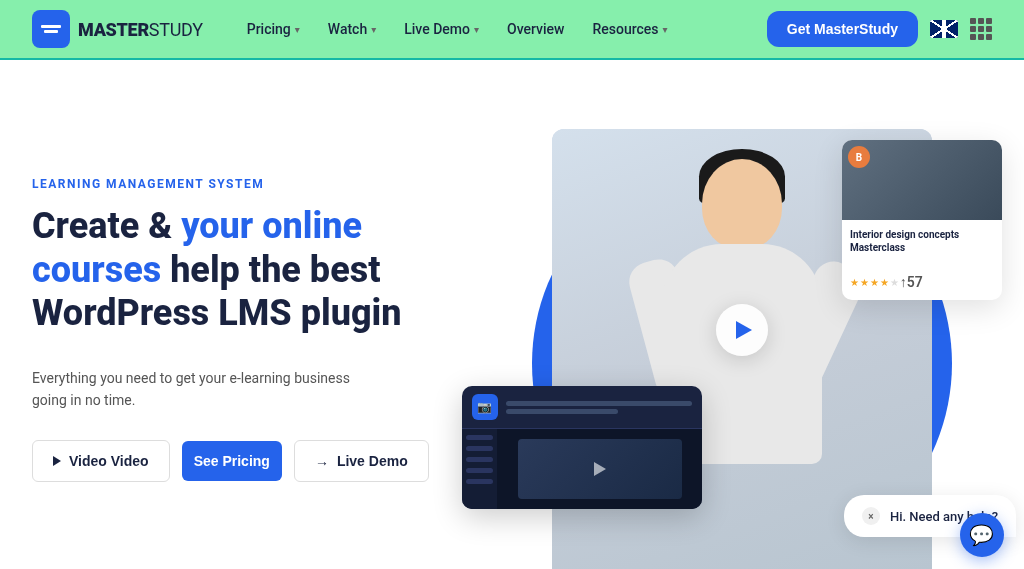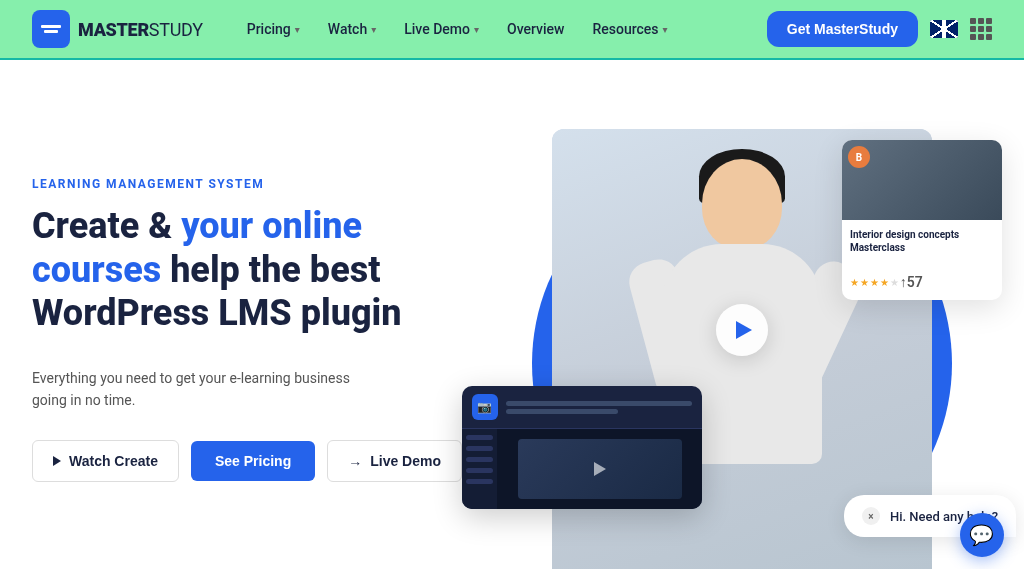--- a/index.html
+++ b/index.html
@@ -170,21 +170,21 @@
       width: 0;
       height: 0;
       border-top: 5px solid transparent;
       border-bottom: 5px solid transparent;
       border-left: 8px solid #1a2340;
     }
     .btn-pricing {
       display: flex;
       align-items: center;
       gap: 8px;
-      padding: 12px 24px;
+      padding: 12px 12px;
       border: none;
       border-radius: 6px;
       background: #2563eb;
       font-size: 14px;
       font-weight: 600;
       color: #fff;
       cursor: pointer;
     }
     .btn-live-demo {
       display: flex;
@@ -603,21 +603,21 @@
 <section class="hero">
   <div class="hero-left">
     <p class="hero-eyebrow">LEARNING MANAGEMENT SYSTEM</p>
     <h1 class="hero-title">
       <span>Create &amp; </span><span class="blue-text">your online courses</span><span> help the best WordPress LMS plugin</span>
     </h1>
     <p class="hero-subtitle">Everything you need to get your e-learning business going in no time.</p>
     <div class="hero-buttons">
       <button class="btn-watch">
         <span class="play-icon-small"></span>
-        <span>Watch Create</span>
+        <span>Video Video</span>
       </button>
       <button class="btn-pricing">
         <span>See Pricing</span>
       </button>
       <button class="btn-live-demo">
         <span class="arrow-icon">→</span>
         <span>Live Demo</span>
       </button>
     </div>
   </div>

